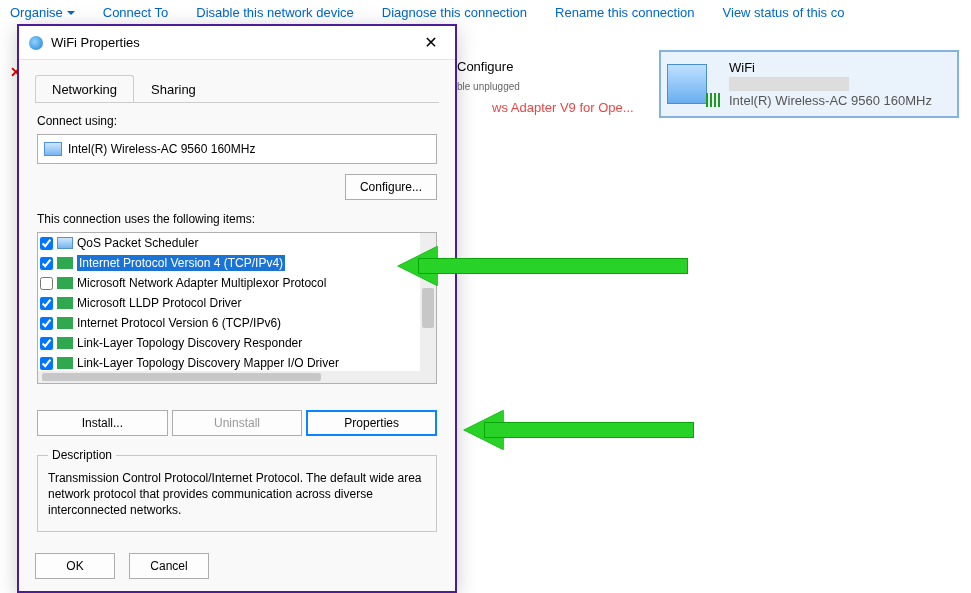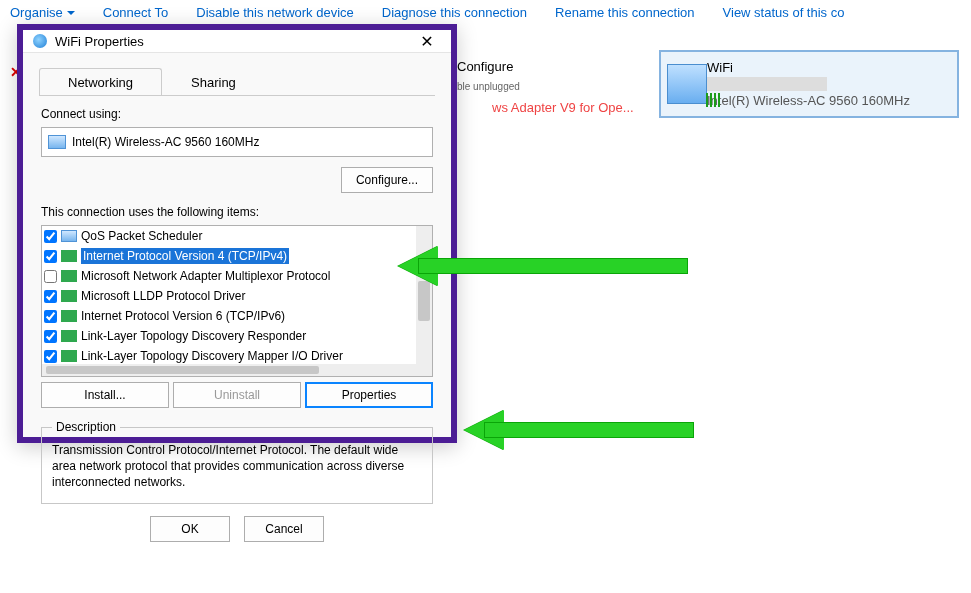--- a/index.html
+++ b/index.html
@@ -9,39 +9,39 @@
     .toolbar { position: absolute; top: 0; left: 0; right: 0; height: 24px; display: flex; gap: 28px; padding: 4px 10px; color: #0066cc; font-size: 13px; align-items: center; }
     .toolbar span { white-space: nowrap; cursor: default; }
     .toolbar .chev::after { content: ""; display: inline-block; margin-left: 4px; border: 4px solid transparent; border-top-color: #0066cc; position: relative; top: 2px; }
 
     .xmark { position: absolute; left: 10px; top: 64px; color: #d00; font-weight: bold; font-size: 14px; z-index: 0; }
 
     .bg-conn-label { position: absolute; left: 457px; top: 59px; font-size: 13px; color: #000; }
     .bg-conn-sub1 { position: absolute; left: 457px; top: 81px; color: #666; font-size: 10px; }
     .bg-conn-sub2 { position: absolute; left: 457px; top: 100px; color: #ef4444; font-size: 13px; white-space: nowrap; padding-left: 35px; }
 
-    .wifi-card { position: absolute; left: 659px; top: 50px; width: 300px; height: 68px; border: 2px solid #85b3e0; background: #eaf3fb; display: flex; align-items: center; padding: 16px 6px; gap: 0; }
+    .wifi-card { position: absolute; left: 659px; top: 50px; width: 300px; height: 68px; border: 2px solid #85b3e0; background: #eaf3fb; display: flex; align-items: center; padding: 16px 6px; gap: 22px; }
     .wifi-card .mon { width: 40px; height: 40px; background: linear-gradient(#bfe0ff,#69aef0); border: 1px solid #4a8ecf; position: relative; }
     .wifi-card .mon::after { content:""; position:absolute; right:-16px; bottom:-4px; width:16px; height:14px; background: repeating-linear-gradient(90deg,#1c9c1c 0 2px, transparent 2px 4px); }
     .wifi-card .txt { flex:1; font-size: 13px; }
     .wifi-card .tt { font-weight: 400; color:#000;}
     .wifi-card .mask { width: 120px; height: 14px; background: #ddd; margin: 2px 0; }
     .wifi-card .sub { color: #555; }
 
     
-    .dialog { position: absolute; left: 17px; top: 24px; width: 440px; height: 419px; background: #f9f9f9; border: 6px solid #4c1d95; box-shadow: 0 4px 20px rgba(0,0,0,.2); display: flex; flex-direction: column; z-index: 10; }
+    .dialog { position: absolute; left: 17px; top: 24px; width: 440px; height: 569px; background: #f9f9f9; border: 2px solid #4c1d95; box-shadow: 0 4px 20px rgba(0,0,0,.2); display: flex; flex-direction: column; z-index: 10; }
     .titlebar { height: 34px; display: flex; align-items: center; padding: 0 10px; background: #fff; border-bottom: 1px solid #e5e5e5; }
     .titlebar .wicn { width: 14px; height: 14px; margin-right: 8px; border-radius: 50%; background: radial-gradient(circle at 40% 40%, #8fd3ff, #1f7fd6); }
     .titlebar .ttl { font-size: 13px; }
     .titlebar .close { margin-left: auto; width: 28px; height: 22px; display:flex; align-items:center; justify-content:center; font-size:16px; font-weight: 400; cursor: default; }
 
     .dialog-body { padding: 14px 16px 0; flex:1; display:flex; flex-direction:column; }
 
     .tabs { display: flex; border-bottom: 1px solid #ccc; position: relative; top: 1px; }
-    .tab { padding: 6px 28px 5px; font-size: 13px; border: 1px solid transparent; border-bottom: none; position: relative; cursor: default; }
+    .tab { padding: 6px 16px 5px; font-size: 13px; border: 1px solid transparent; border-bottom: none; position: relative; cursor: default; }
     .tab.active { background: #f9f9f9; border-color: #ccc; border-top-left-radius: 3px; border-top-right-radius: 3px; z-index: 1; }
 
     .tabpane { border: 0; padding: 12px 2px 0; }
     .lbl { font-size: 12px; margin-bottom: 6px; display:block; }
 
     .adapter-box { border: 1px solid #b0b0b0; height: 30px; background: #fff; display:flex; align-items:center; padding: 0 6px; gap: 6px; margin-bottom: 10px; }
     .adapter-ic { width: 18px; height: 14px; background: linear-gradient(#cfe7ff,#77b5ee); border:1px solid #4f93d6; }
 
     .btn { height: 26px; padding: 0 14px; background: #fdfdfd; border: 1px solid #adadad; font-size: 12px; cursor: default; }
     .btn.primary { border: 2px solid #0a84ff; padding: 0 13px; }
@@ -53,28 +53,28 @@
     .list-item { display:flex; align-items:center; height:20px; padding: 0 2px; gap: 4px; font-size: 12px; white-space: nowrap; }
     .list-item input { width: 13px; height: 13px; }
     .proto-ic { width: 16px; height: 12px; background: #2fa84f; position: relative; }
     .proto-ic.blue { background: linear-gradient(#cfe7ff,#77b5ee); border:1px solid #4f93d6; width:16px; height:12px; }
     .list-item.sel .lbltxt { background: #1a74d8; color: #fff; padding: 1px 2px; }
     .vscroll { position:absolute; right:0; top:0; bottom:12px; width:16px; background:#eee; }
     .vthumb { position:absolute; left:2px; right:2px; top:40%; height:40px; background:#c7c7c7; border-radius: 2px; }
     .hscroll { position:absolute; left:0; right:0; bottom:0; height:12px; background:#eee; }
     .hthumb { position:absolute; top:2px; bottom:2px; left:4px; width:70%; background:#c7c7c7; border-radius:2px; }
 
-    .btn-row { display:flex; gap: 4px; margin-top: 5px; }
+    .btn-row { display:flex; gap: 4px; margin-top: 26px; }
     .btn-row .btn { flex:1; }
 
     fieldset.desc { margin-top: 12px; border: 1px solid #c7c7c7; padding: 8px 10px 12px; }
     fieldset.desc legend { font-size: 12px; padding: 0 4px; }
     fieldset.desc p { font-size: 12px; line-height: 1.35; }
 
-    .dlg-footer { display:flex; justify-content:center; gap: 14px; padding: 12px 16px; }
+    .dlg-footer { display:flex; justify-content:flex-start; gap: 14px; padding: 12px 16px; }
     .dlg-footer .btn { width: 80px; }
 
     
     .arrow { position: absolute; height: 26px; z-index: 20; }
     .arrow .shaft { position:absolute; left:40px; right:0; top:5px; height:16px; background:#28d226; border: 1px solid #0aa508; }
     .arrow .head { position:absolute; left:0; top:-7px; width:0; height:0; border: 20px solid transparent; border-right: 40px solid #28d226; filter: drop-shadow(-1px 0 0 #0aa508); }
   </style>
 </head>
 <body>
 

